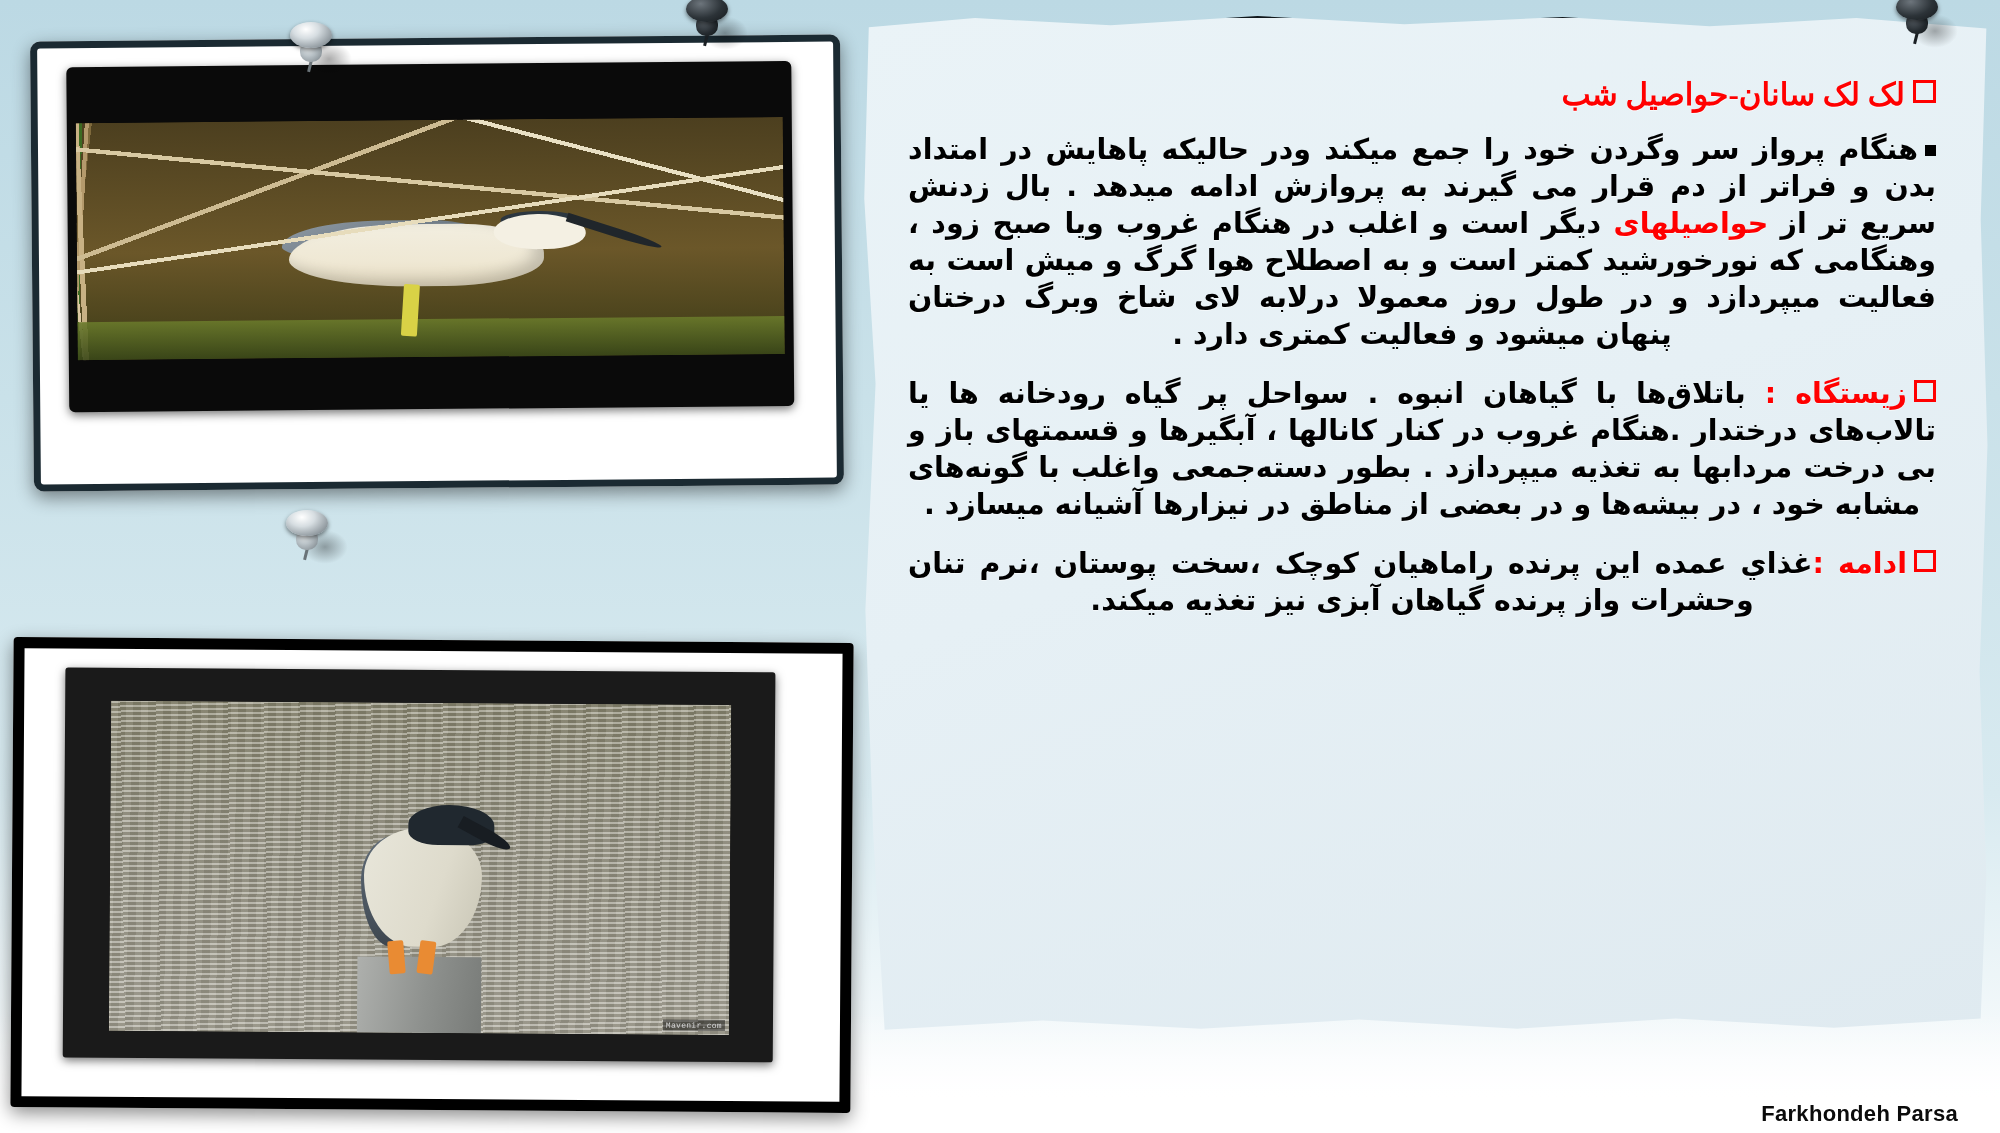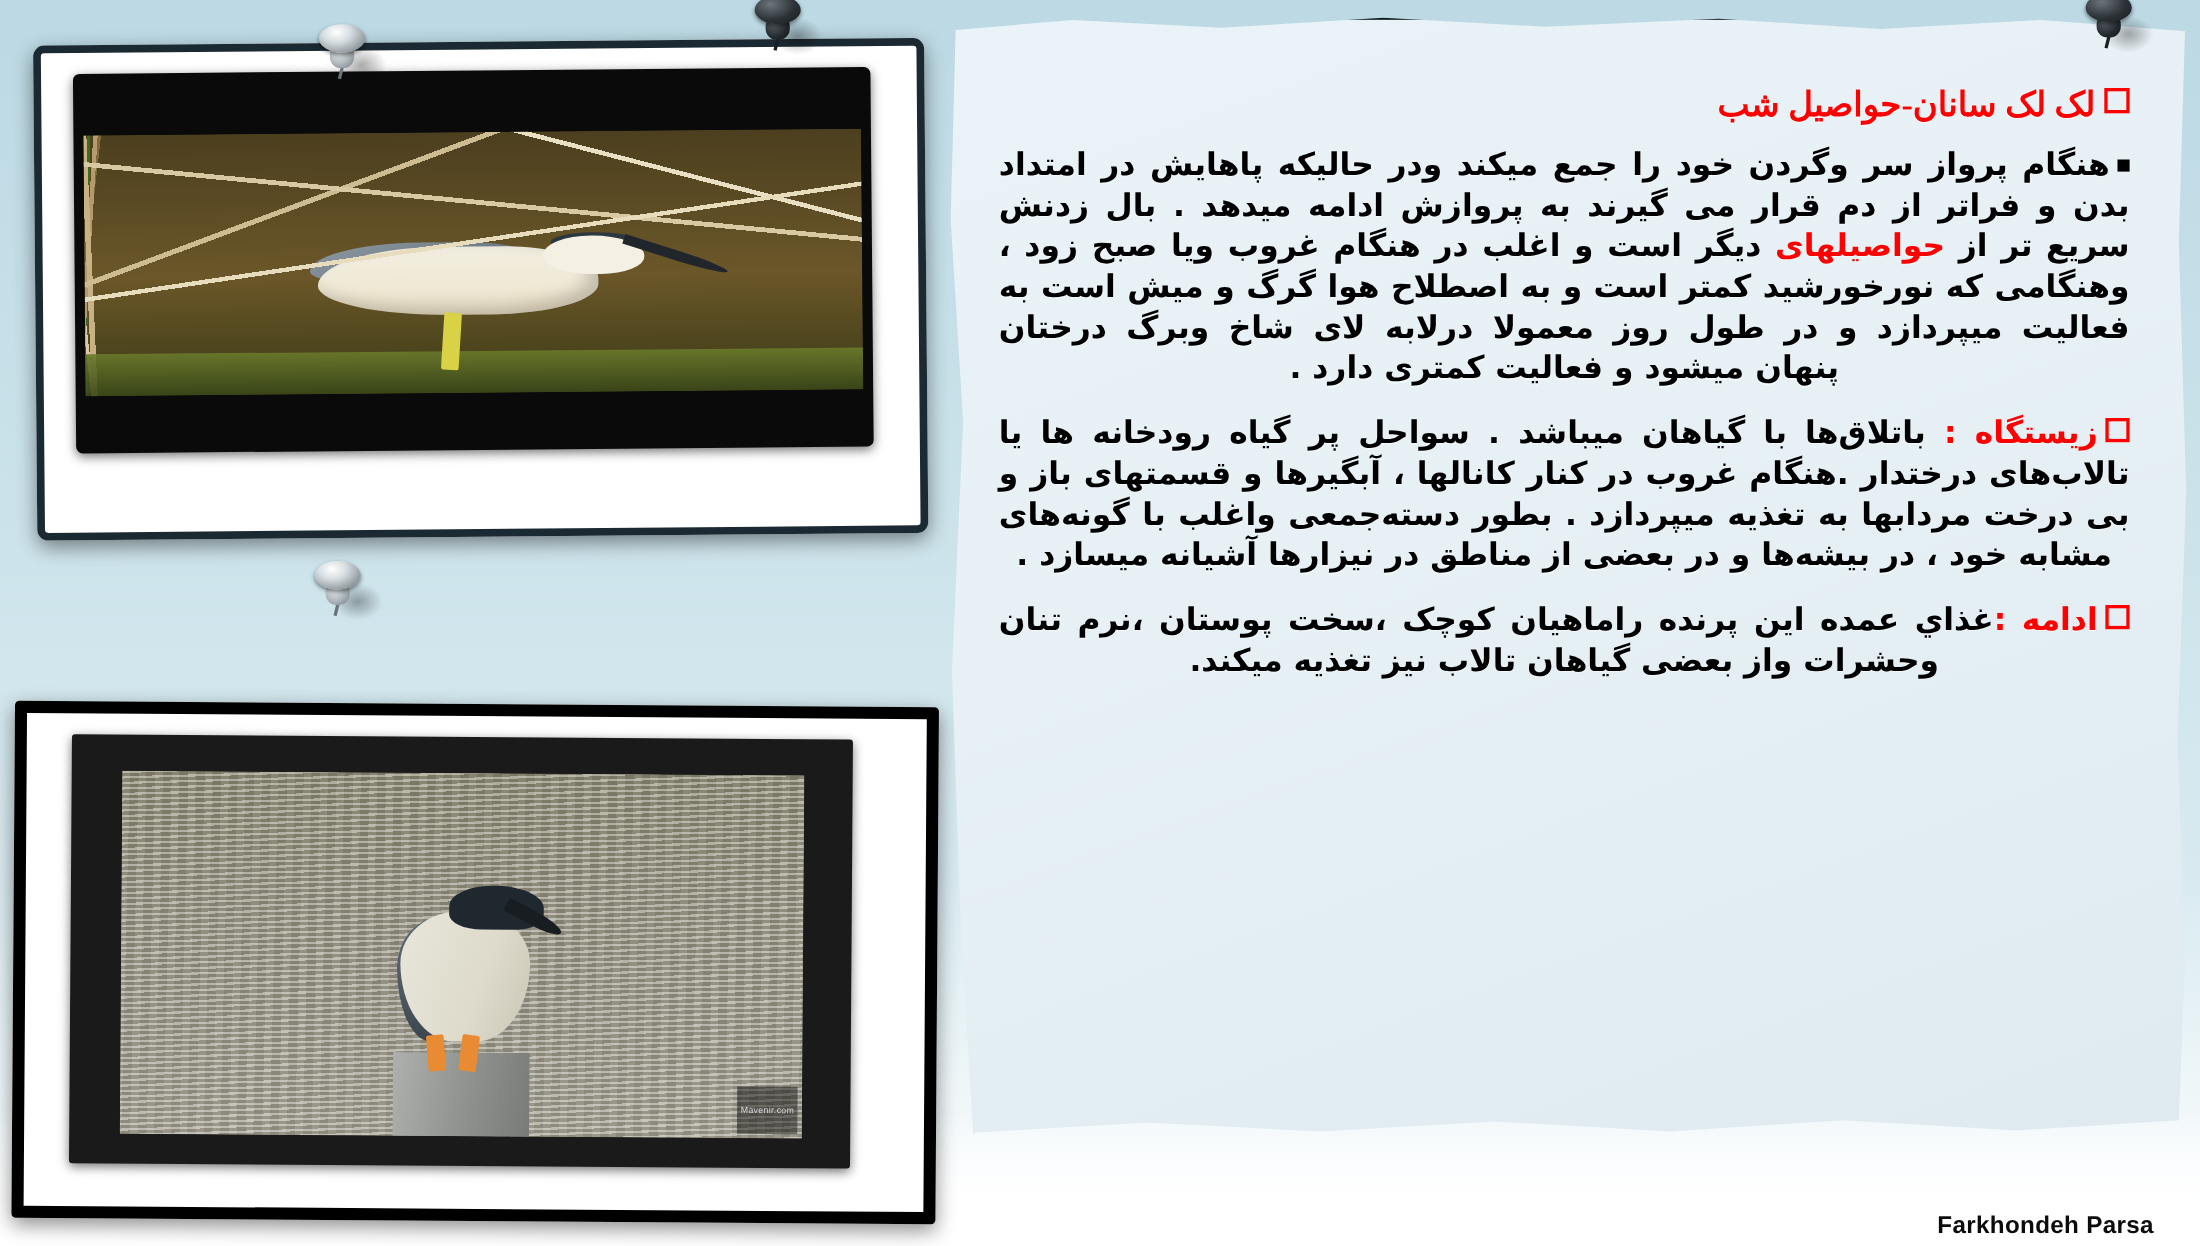--- a/index.html
+++ b/index.html
@@ -163,22 +163,22 @@
   }
   .ph2 .bird2-legs i{
     position:absolute;bottom:0;width:22%;height:100%;
     background:#e98b33;border-radius:2px;
   }
   .ph2 .bird2-legs i:nth-child(1){left:8%;transform:rotate(-5deg);}
   .ph2 .bird2-legs i:nth-child(2){left:48%;transform:rotate(7deg);}
   .ph2 .wm{
     position:absolute;right:4px;bottom:4px;
     font-size:8px;color:#d8d8d8;background:rgba(0,0,0,.45);
-    padding:17px 3px;letter-spacing:.3px;
-    font-family:Liberation Sans, sans-serif;
+    padding:1px 3px;letter-spacing:.3px;
+    font-family:Liberation Mono, monospace;
   }
 
   
   .tack{position:absolute;width:64px;height:58px;z-index:40;pointer-events:none;}
   .tack .head{
     position:absolute;left:8px;top:0;width:42px;height:26px;
     border-radius:50%;
     background:radial-gradient(ellipse at 35% 30%,#6d757c 0%,#2c3338 55%,#14181b 100%);
     box-shadow:0 2px 4px rgba(0,0,0,.5);
   }
@@ -346,27 +346,27 @@
     </h1>
 
     <p class="para">
       <span class="bsq"></span><span>هنگام پرواز سر وگردن خود را جمع میکند ودر حالیکه پاهایش در امتداد بدن و فراتر از دم قرار می گیرند به پروازش ادامه میدهد . بال زدنش سریع تر از </span><span class="hl">حواصیلهای</span><span> دیگر است و اغلب در هنگام غروب ویا صبح زود ، وهنگامی که نورخورشید کمتر است و به اصطلاح هوا گرگ و میش است به فعالیت میپردازد و در طول روز معمولا درلابه لای شاخ وبرگ درختان پنهان میشود و فعالیت کمتری دارد .</span>
     </p>
 
 
     <div class="gap"></div>
 
     <p class="para">
-      <span class="osq"></span><span class="hl">زیستگاه :</span><span> باتلاق‌ها با گیاهان میباشد . سواحل پر گیاه رودخانه ها یا تالاب‌های درختدار .هنگام غروب در کنار کانالها ، آبگیرها و قسمتهای باز و بی درخت مردابها به تغذیه میپردازد . بطور دسته‌جمعی واغلب با گونه‌های مشابه خود ، در بیشه‌ها و در بعضی از مناطق در نیزارها آشیانه میسازد .</span>
+      <span class="osq"></span><span class="hl">زیستگاه :</span><span> باتلاق‌ها با گیاهان انبوه . سواحل پر گیاه رودخانه ها یا تالاب‌های درختدار .هنگام غروب در کنار کانالها ، آبگیرها و قسمتهای باز و بی درخت مردابها به تغذیه میپردازد . بطور دسته‌جمعی واغلب با گونه‌های مشابه خود ، در بیشه‌ها و در بعضی از مناطق در نیزارها آشیانه میسازد .</span>
     </p>
 
     <div class="gap"></div>
 
     <p class="para">
-      <span class="osq"></span><span class="hl">ادامه :</span><span>غذاي عمده این پرنده راماهیان کوچک ،سخت پوستان ،نرم تنان وحشرات واز بعضی گیاهان تالاب نیز تغذیه میکند.</span>
+      <span class="osq"></span><span class="hl">ادامه :</span><span>غذاي عمده این پرنده راماهیان کوچک ،سخت پوستان ،نرم تنان وحشرات واز پرنده گیاهان آبزی نیز تغذیه میکند.</span>
     </p>
 
   </div>
 </div>
 
 <div class="tack" id="tack-note-left">
   <span class="shadow"></span>
     <span class="pin"></span>
   <span class="neck"></span>
     <span class="head"></span>

